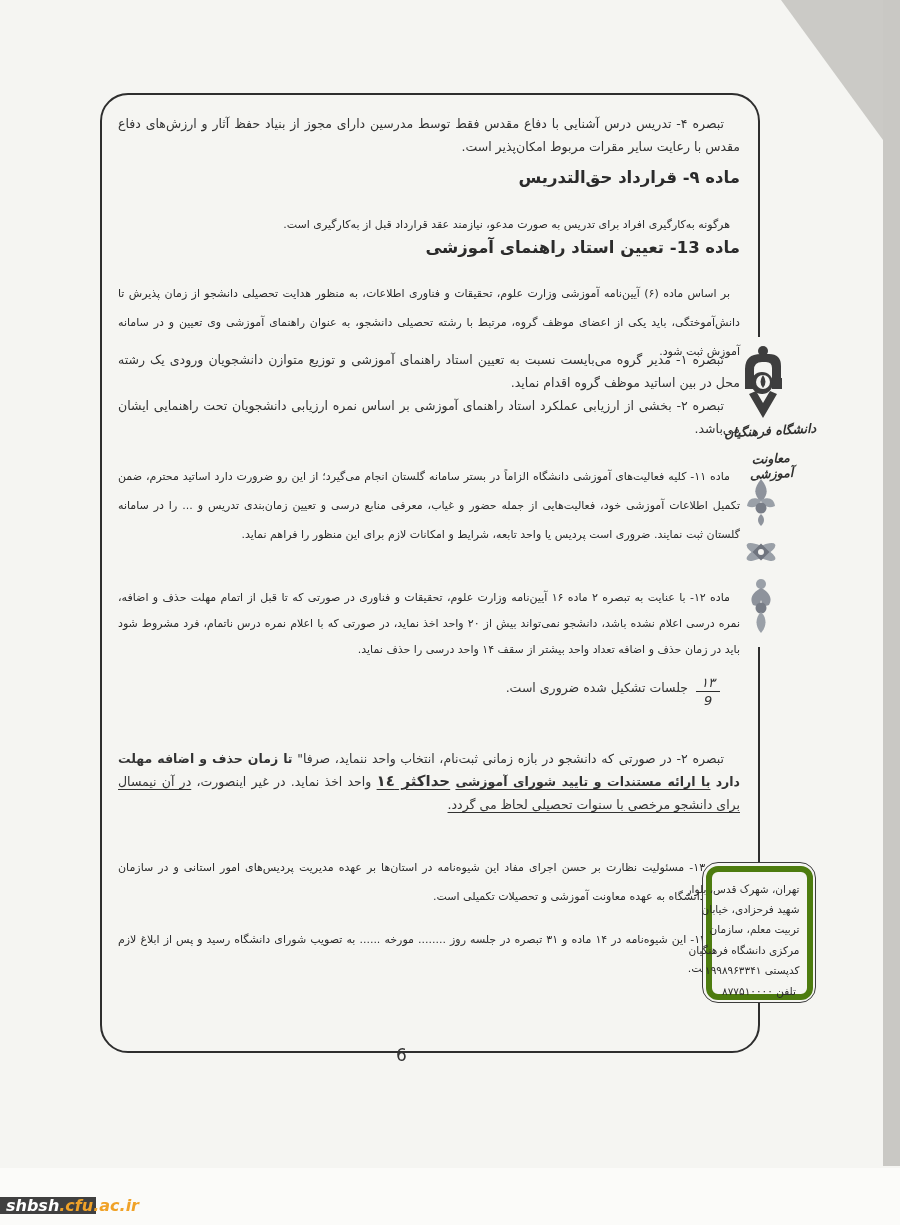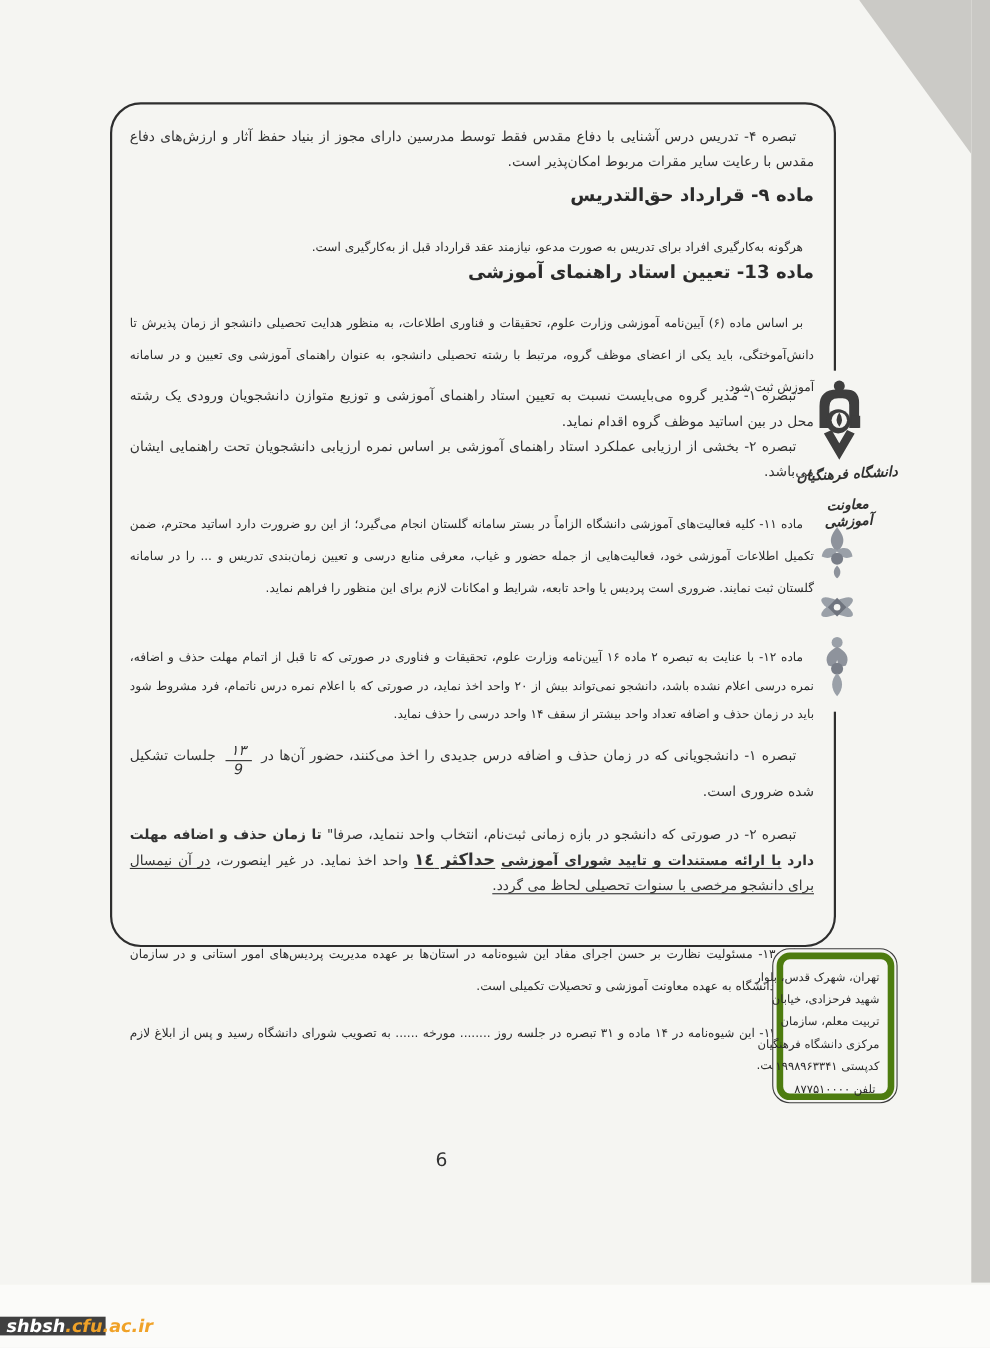--- a/index.html
+++ b/index.html
@@ -11,21 +11,21 @@
     color:#2b2b2b;
     overflow:hidden;
   }
   .paper { position:absolute; left:0; top:0; width:900px; height:1168px; background:#f5f5f2; }
   .scan-strip { position:absolute; left:883px; top:0; width:17px; height:1166px; background:#c9c8c4; }
   .corner-cut {
     position:absolute; left:781px; top:0; width:102px; height:140px;
     background:#cbcac6; clip-path:polygon(0 0, 100% 0, 100% 100%);
   }
   .main-box {
-    position:absolute; left:100px; top:93px; width:660px; height:768px;
+    position:absolute; left:100px; top:93px; width:660px; height:960px;
     border:2.5px solid #2e2e2e; border-radius:28px;
   }
   .abs { position:absolute; left:16px; right:18px; }
   .body-text { font-size:11px; line-height:29px; text-align:justify; text-indent:10px;margin-top:16px; }
   .tight { line-height:26px; }
   .note-text { font-size:12.5px; line-height:23px; text-align:justify; text-indent:16px; color:#333; }
   .heading { font-size:16.5px; line-height:26px; font-weight:bold; }
   .pos-note4 { top:17px; }
   .pos-h9   { top:70px; }
   .pos-p9   { top:99px; }
@@ -102,21 +102,20 @@
     <h2 class="abs heading pos-h10">ماده 13- تعیین استاد راهنمای آموزشی</h2>
     <p class="abs body-text pos-p10">بر اساس ماده (۶) آیین‌نامه آموزشی وزارت علوم، تحقیقات و فناوری اطلاعات، به منظور هدایت تحصیلی دانشجو از زمان پذیرش تا دانش‌آموختگی، باید یکی از اعضای موظف گروه، مرتبط با رشته تحصیلی دانشجو، به عنوان راهنمای آموزشی وی تعیین و در سامانه آموزش ثبت شود.</p>
     <p class="abs note-text pos-n10a">تبصره ۱- مدیر گروه می‌بایست نسبت به تعیین استاد راهنمای آموزشی و توزیع متوازن دانشجویان ورودی یک رشته محل در بین اساتید موظف گروه اقدام نماید.</p>
     <p class="abs note-text pos-n10b">تبصره ۲- بخشی از ارزیابی عملکرد استاد راهنمای آموزشی بر اساس نمره ارزیابی دانشجویان تحت راهنمایی ایشان می‌باشد.</p>
 
     <p class="abs body-text pos-a11">ماده ۱۱- کلیه فعالیت‌های آموزشی دانشگاه الزاماً در بستر سامانه گلستان انجام می‌گیرد؛ از این رو ضرورت دارد اساتید محترم، ضمن تکمیل اطلاعات آموزشی خود، فعالیت‌هایی از جمله حضور و غیاب، معرفی منابع درسی و تعیین زمان‌بندی تدریس و ... را در سامانه گلستان ثبت نمایند. ضروری است پردیس یا واحد تابعه، شرایط و امکانات لازم برای این منظور را فراهم نماید.</p>
 
     <p class="abs body-text tight pos-a12">ماده ۱۲- با عنایت به تبصره ۲ ماده ۱۶ آیین‌نامه وزارت علوم، تحقیقات و فناوری در صورتی که تا قبل از اتمام مهلت حذف و اضافه، نمره درسی اعلام نشده باشد، دانشجو نمی‌تواند بیش از ۲۰ واحد اخذ نماید، در صورتی که با اعلام نمره درس ناتمام، فرد مشروط شود باید در زمان حذف و اضافه تعداد واحد بیشتر از سقف ۱۴ واحد درسی را حذف نماید.</p>
 
     <p class="abs note-text pos-n12a">
-      <span>تبصره ۱- دانشجویانی که در زمان حذف و اضافه درس جدیدی را اخذ می‌کنند، حضور آن‌ها در</span>
       <span class="frac"><span class="frac-top">۱۳</span><span class="frac-bot">9</span></span>
       <span>جلسات تشکیل شده ضروری است.</span>
     </p>
 
     <p class="abs note-text pos-n12b">
       <span>تبصره ۲- در صورتی که دانشجو در بازه زمانی ثبت‌نام، انتخاب واحد ننماید، صرفا"</span>
       <span class="bold">تا زمان حذف و اضافه مهلت دارد</span>
       <span class="bold underline">با ارائه مستندات و تایید شورای آموزشی</span>
       <span class="bold underline big-num">حداکثر ١٤</span>
       <span>واحد اخذ نماید. در غیر اینصورت،</span>

